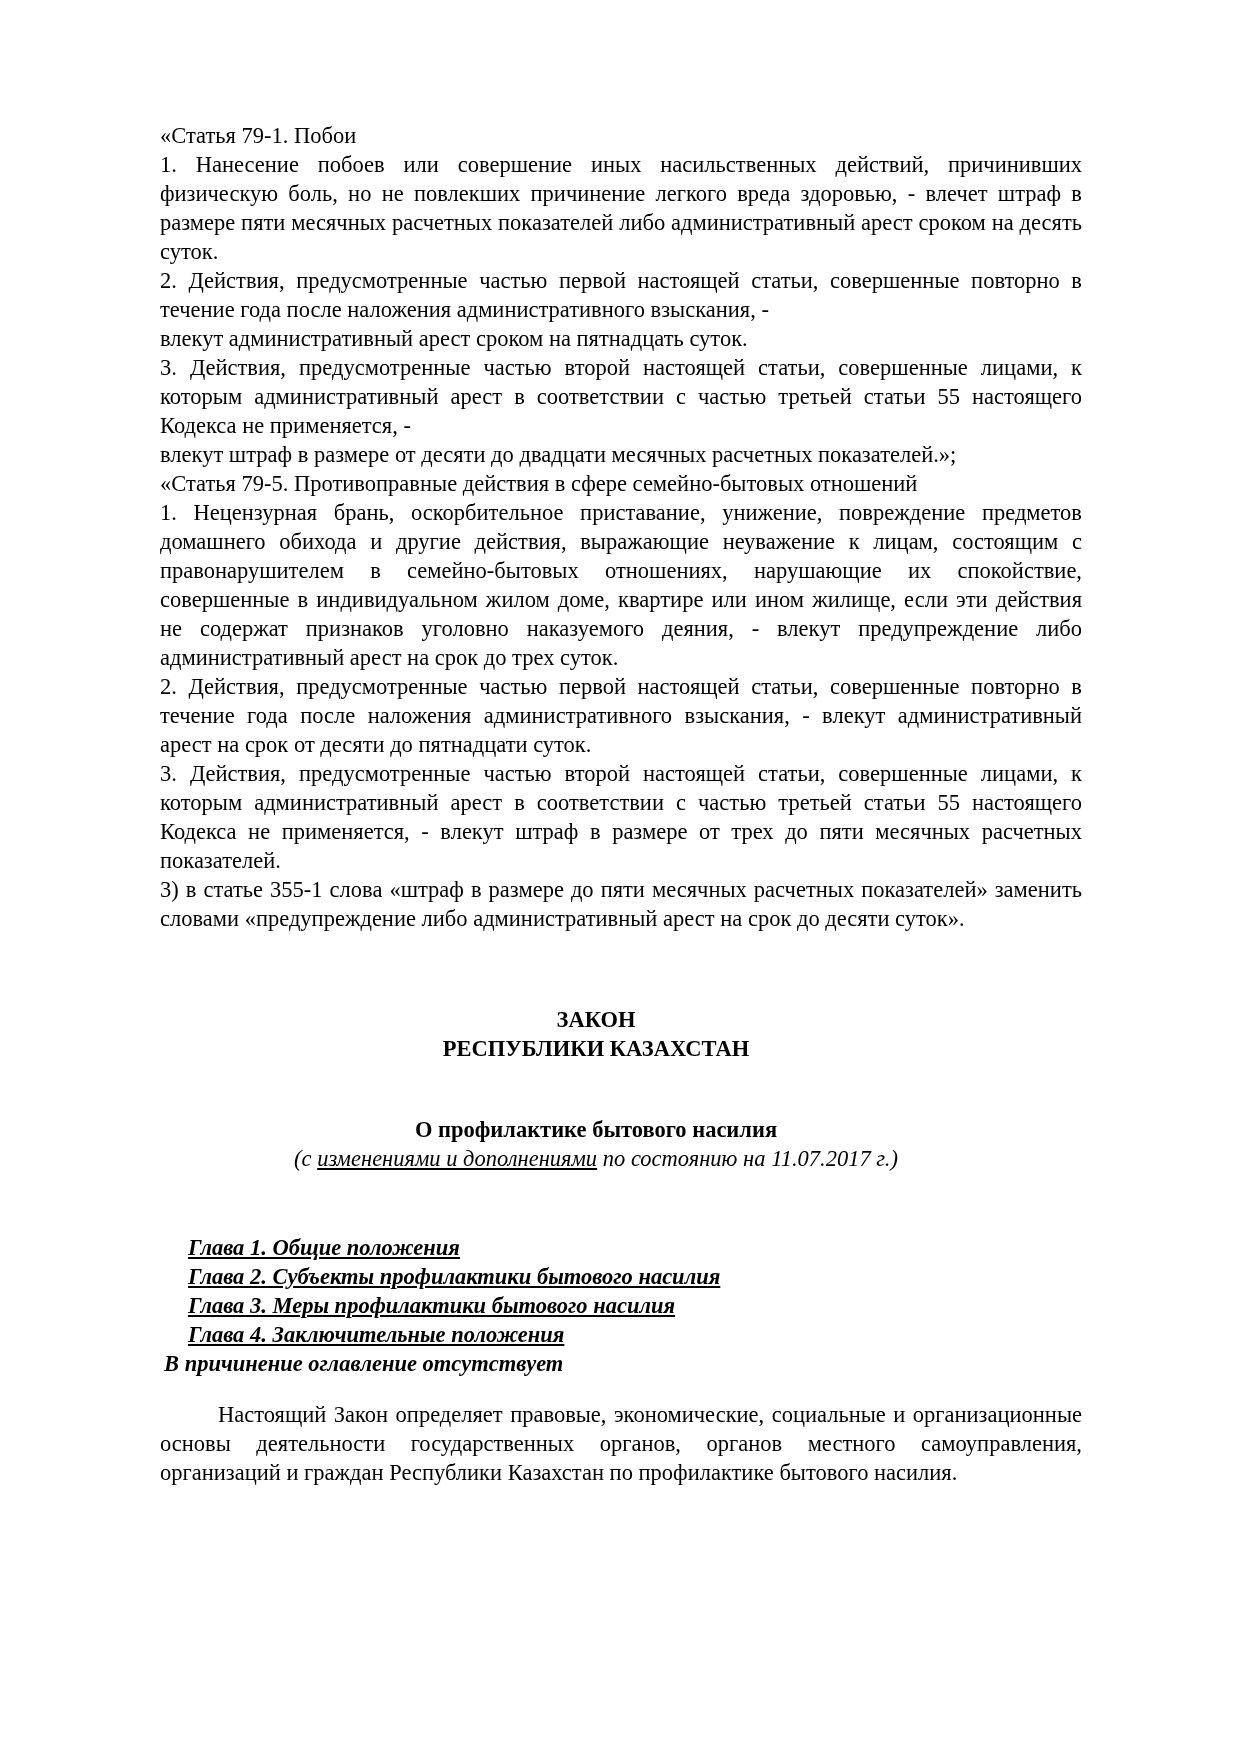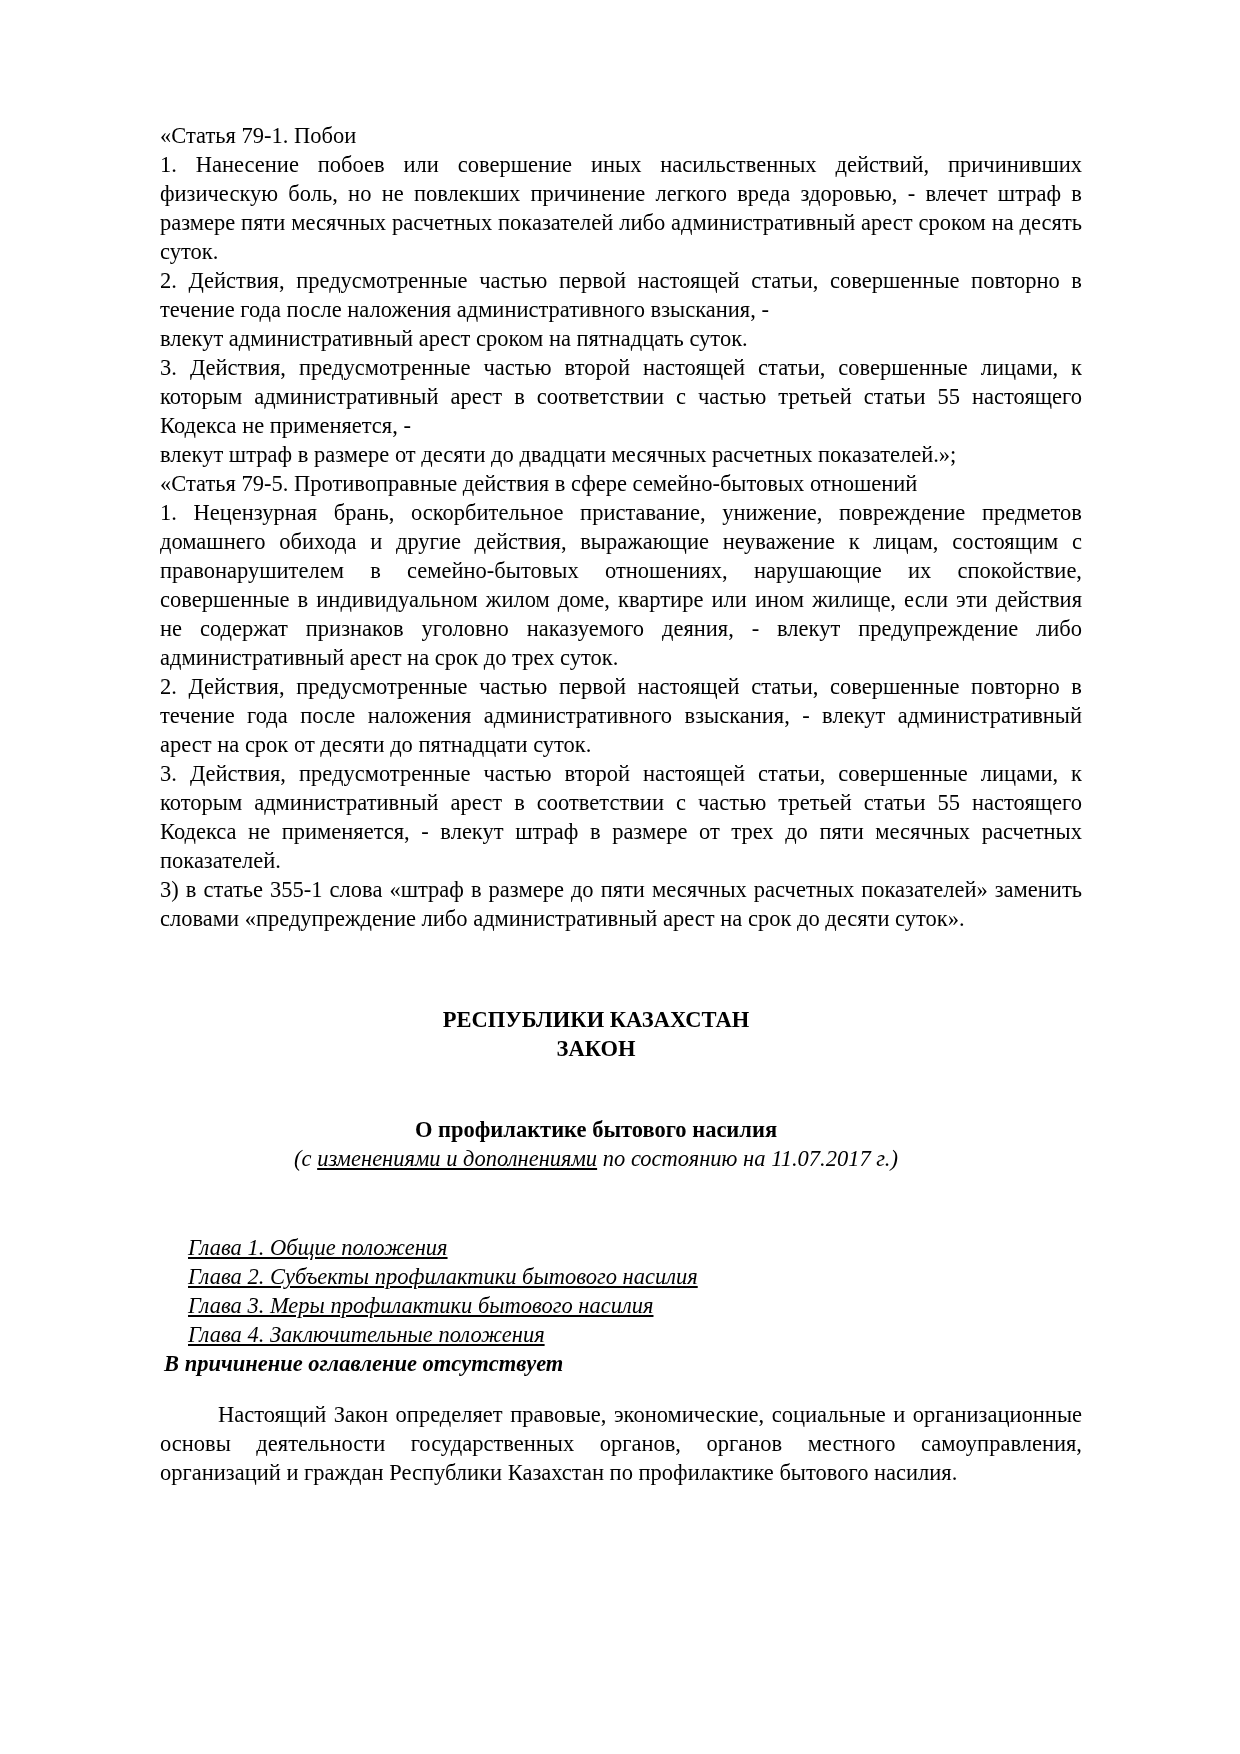--- a/index.html
+++ b/index.html
@@ -52,20 +52,21 @@
 
   
   .toc {
     margin-top: 60px;
   }
   .toc-item {
     font-style: italic;
     text-decoration: underline;
     padding-left: 28px;
     cursor: pointer;
+    font-weight: bold;
   }
   .toc-note {
     font-style: italic;
     font-weight: bold;
     padding-left: 4px;
   }
 
   
   .preamble {
     margin-top: 22px;
@@ -87,22 +88,22 @@
     <p class="para">3. Действия, предусмотренные частью второй настоящей статьи, совершенные лицами, к которым административный арест в соответствии с частью третьей статьи 55 настоящего Кодекса не применяется, -</p>
     <p class="para">влекут штраф в размере от десяти до двадцати месячных расчетных показателей.»;</p>
     <p class="para">«Статья 79-5. Противоправные действия в сфере семейно-бытовых отношений</p>
     <p class="para">1. Нецензурная брань, оскорбительное приставание, унижение, повреждение предметов домашнего обихода и другие действия, выражающие неуважение к лицам, состоящим с правонарушителем в семейно-бытовых отношениях, нарушающие их спокойствие, совершенные в индивидуальном жилом доме, квартире или ином жилище, если эти действия не содержат признаков уголовно наказуемого деяния, - влекут предупреждение либо административный арест на срок до трех суток.</p>
     <p class="para">2. Действия, предусмотренные частью первой настоящей статьи, совершенные повторно в течение года после наложения административного взыскания, - влекут административный арест на срок от десяти до пятнадцати суток.</p>
     <p class="para">3. Действия, предусмотренные частью второй настоящей статьи, совершенные лицами, к которым административный арест в соответствии с частью третьей статьи 55 настоящего Кодекса не применяется, - влекут штраф в размере от трех до пяти месячных расчетных показателей.</p>
     <p class="para">3) в статье 355-1 слова «штраф в размере до пяти месячных расчетных показателей» заменить словами «предупреждение либо административный арест на срок до десяти суток».</p>
   </section>
 
   <div class="law-heading">
+    <p>ЗАКОН</p>
     <p>РЕСПУБЛИКИ КАЗАХСТАН</p>
-    <p>ЗАКОН</p>
   </div>
 
   <div class="law-title-block">
     <p class="law-title">О профилактике бытового насилия</p>
     <p class="revision-line"><span>(с </span><span class="revision-link">изменениями и дополнениями</span><span> по состоянию на 11.07.2017 г.)</span></p>
   </div>
 
   <nav class="toc">
     <p class="toc-item">Глава 1. Общие положения</p>
     <p class="toc-item">Глава 2. Субъекты профилактики бытового насилия</p>

